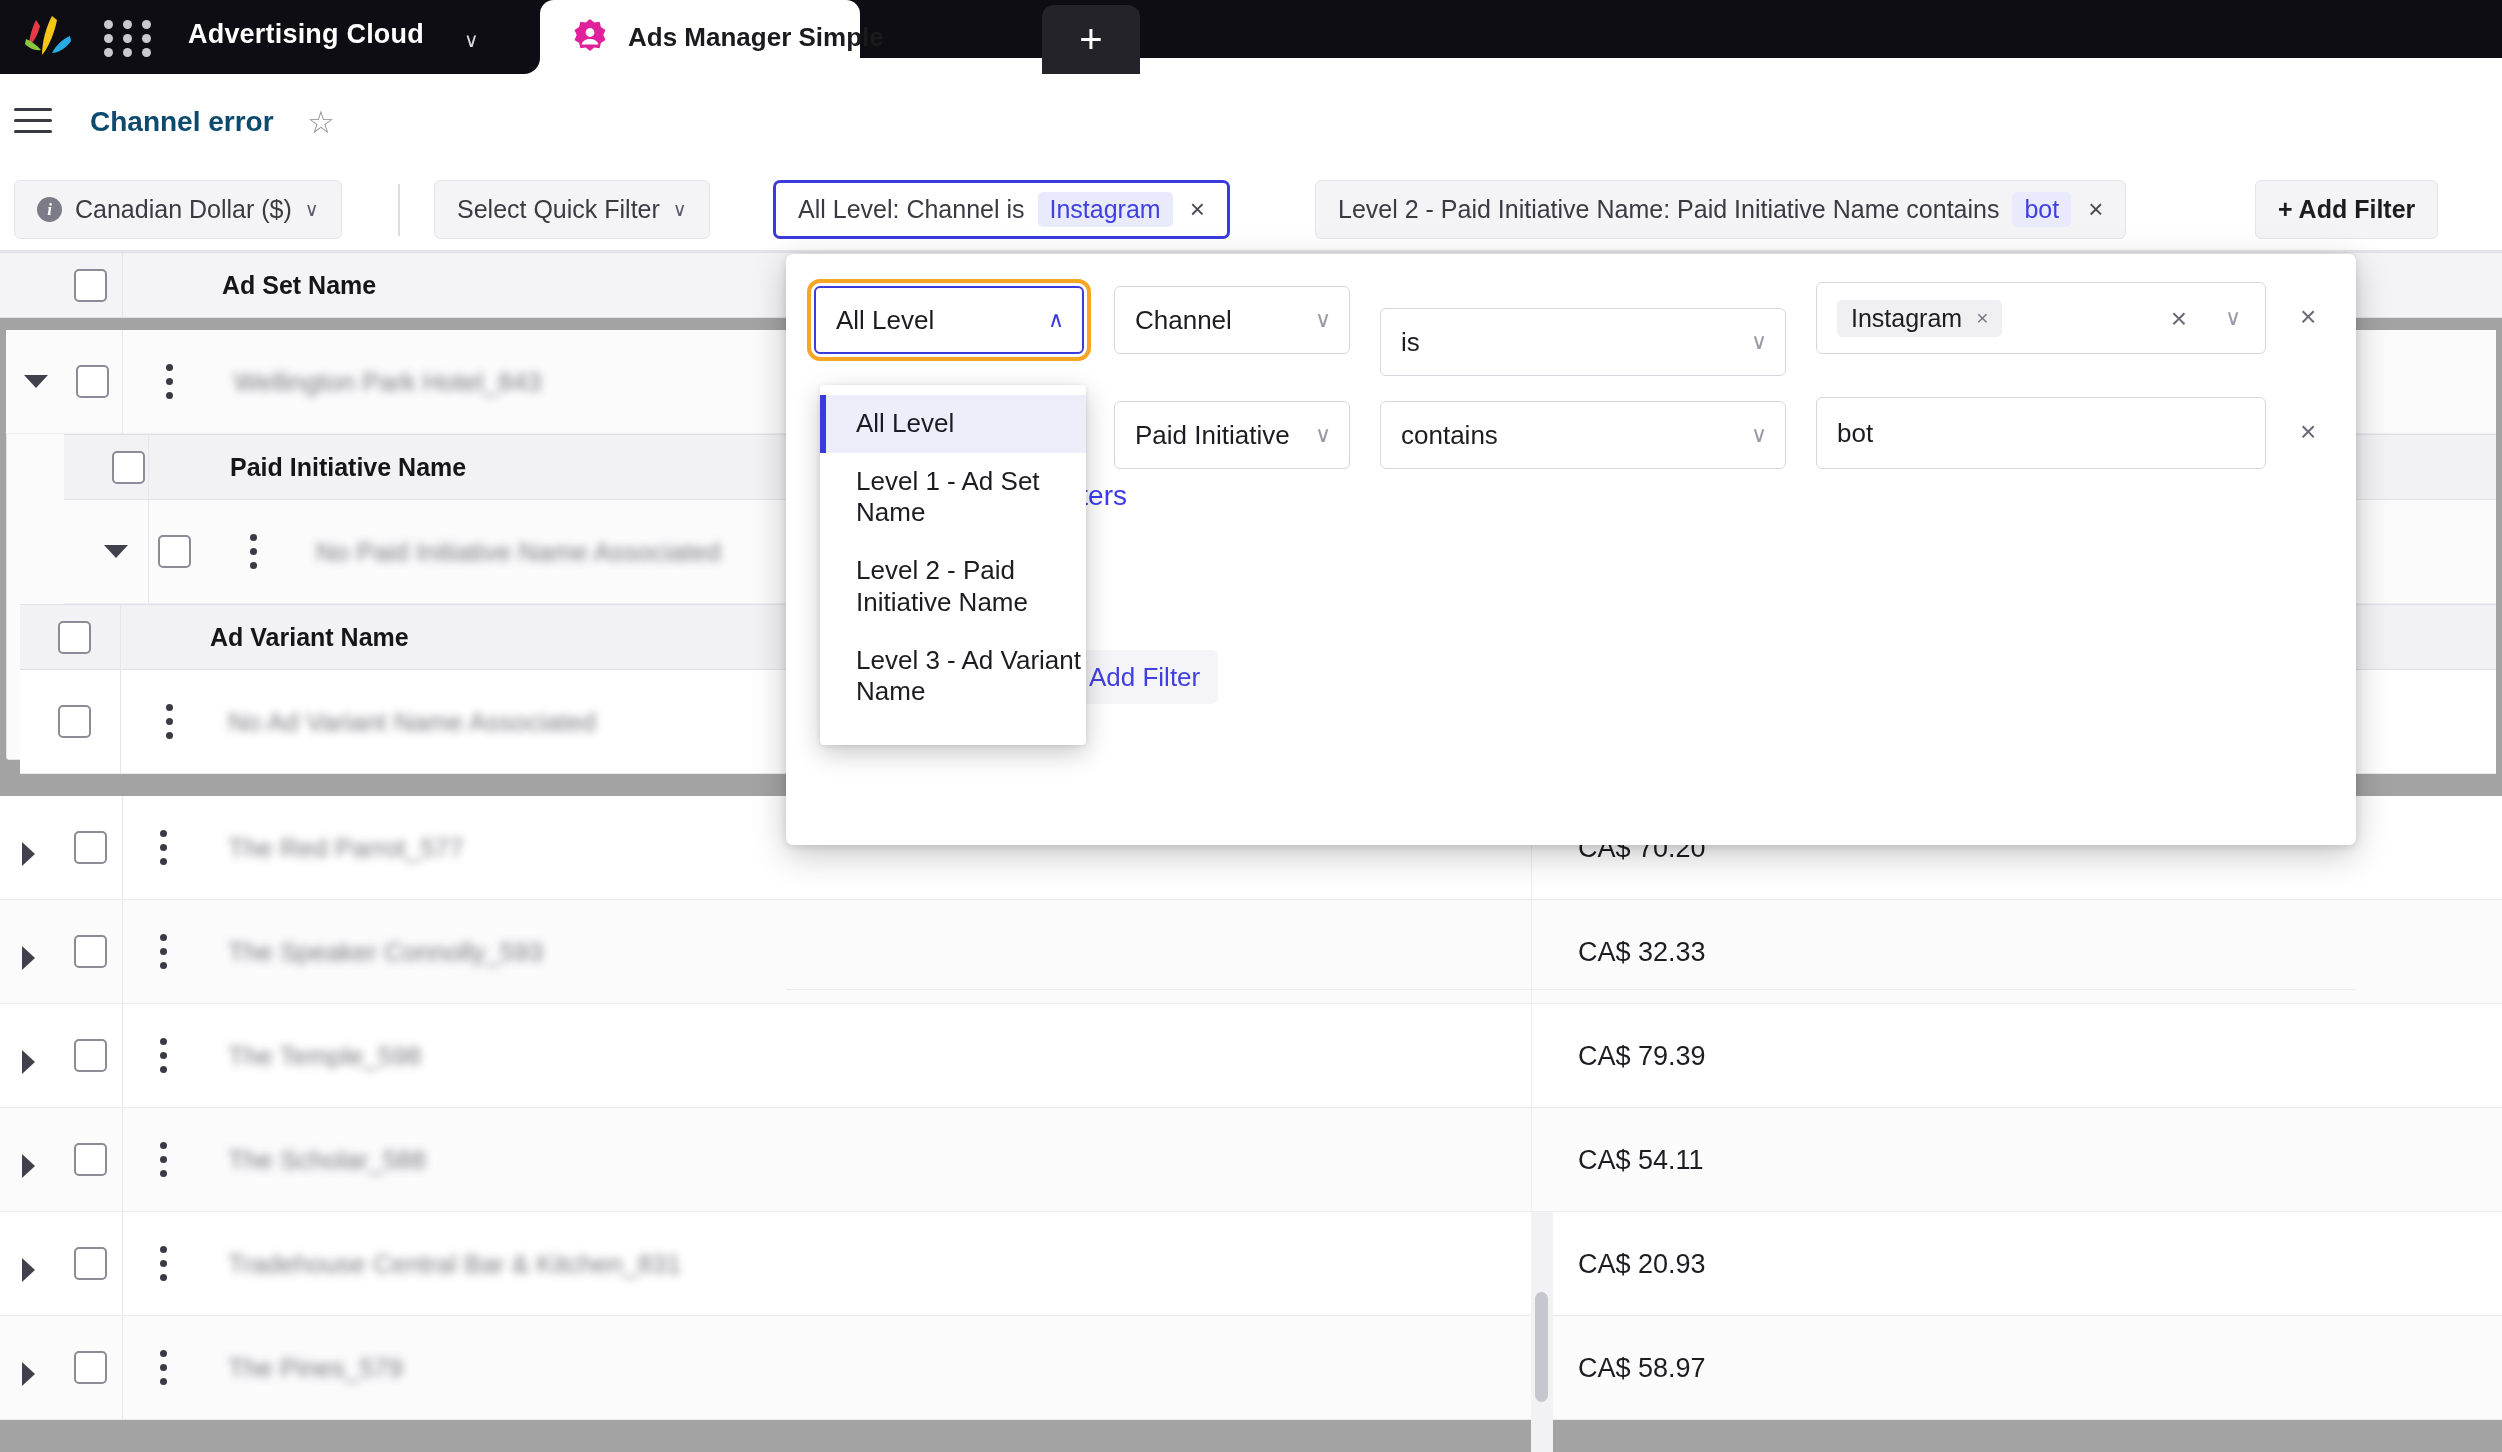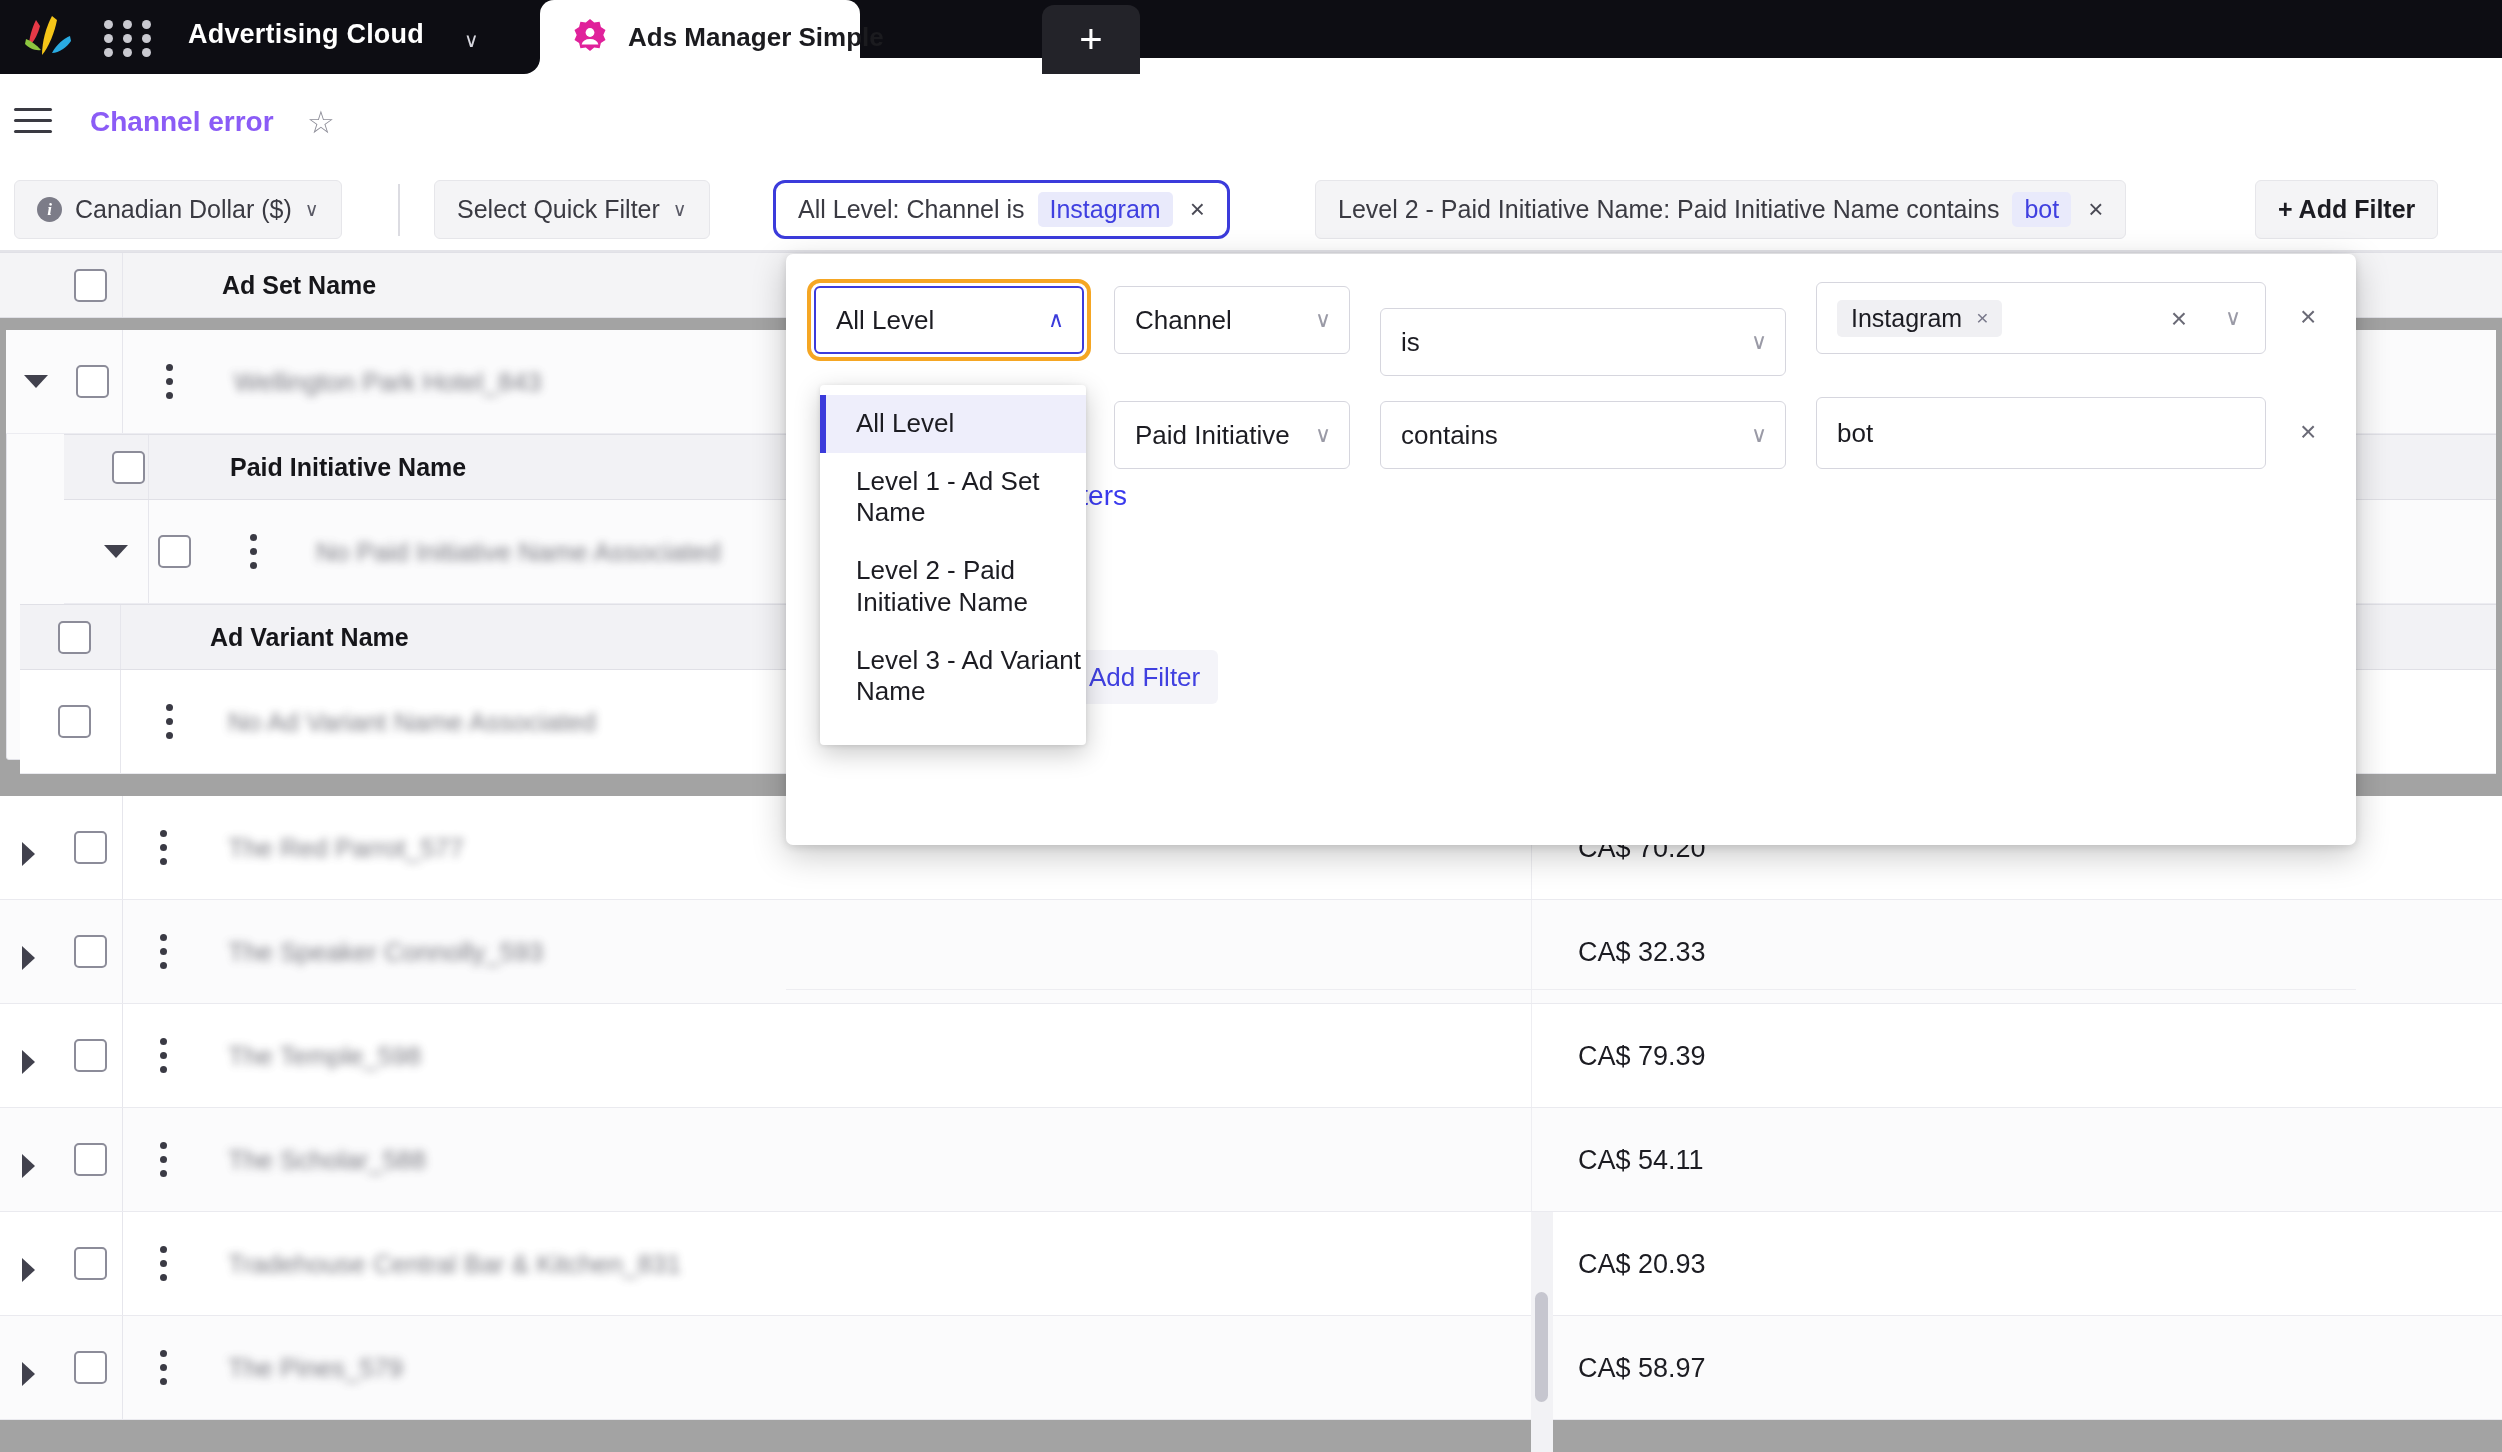--- a/index.html
+++ b/index.html
@@ -58,21 +58,21 @@
 
   
   .titlebar {
     position: absolute; top: 74px; left: 0; width: 2502px; height: 92px;
     background: #ffffff;
   }
   .hamburger { position: absolute; left: 14px; top: 34px; width: 38px; height: 26px; }
   .hamburger i { display: block; width: 38px; height: 3px; background: #3a3a42; border-radius: 2px; margin-bottom: 8px; }
   .page-title {
     position: absolute; left: 90px; top: 32px;
-    font-size: 28px; font-weight: bold; color: #8b5cf6; white-space: nowrap;
+    font-size: 28px; font-weight: bold; color: #0c4a6e; white-space: nowrap;
   }
   .star-icon { position: absolute; left: 307px; top: 33px; font-size: 31px; color: #8d8d98; line-height: 1; }
 
   
   .filterbar {
     position: absolute; top: 166px; left: 0; width: 2502px; height: 86px;
     background: #ffffff;
     border-bottom: 2px solid #e4e4e9;
   }
   .fb-chip {
@@ -80,21 +80,21 @@
     background: #f4f4f6; border: 1px solid #e6e6ea; border-radius: 6px;
     display: flex; align-items: center; gap: 13px;
     padding: 0 22px;
     font-size: 25px; color: #3a3a42; white-space: nowrap;
   }
   .fb-currency { left: 14px; }
   .fb-divider { position: absolute; left: 398px; top: 18px; width: 2px; height: 52px; background: #dcdce2; }
   .fb-quick { left: 434px; }
   .fb-lvl1 {
     left: 773px; top: 14px;
-    background: #ffffff; border: 3px solid #3b3bdb; border-radius: 12px;
+    background: #ffffff; border: 3px solid #3b3bdb; border-radius: 7px;
   }
   .fb-lvl2 { left: 1315px; }
   .fb-add { left: 2255px; gap: 8px; font-weight: bold; color: #1c1c22; }
 
   .info-icon {
     width: 25px; height: 25px; border-radius: 50%;
     background: #7c7c88; color: #ffffff;
     font-size: 17px; font-style: italic; font-weight: bold;
     display: flex; align-items: center; justify-content: center;
     font-family: "Liberation Serif", serif;

